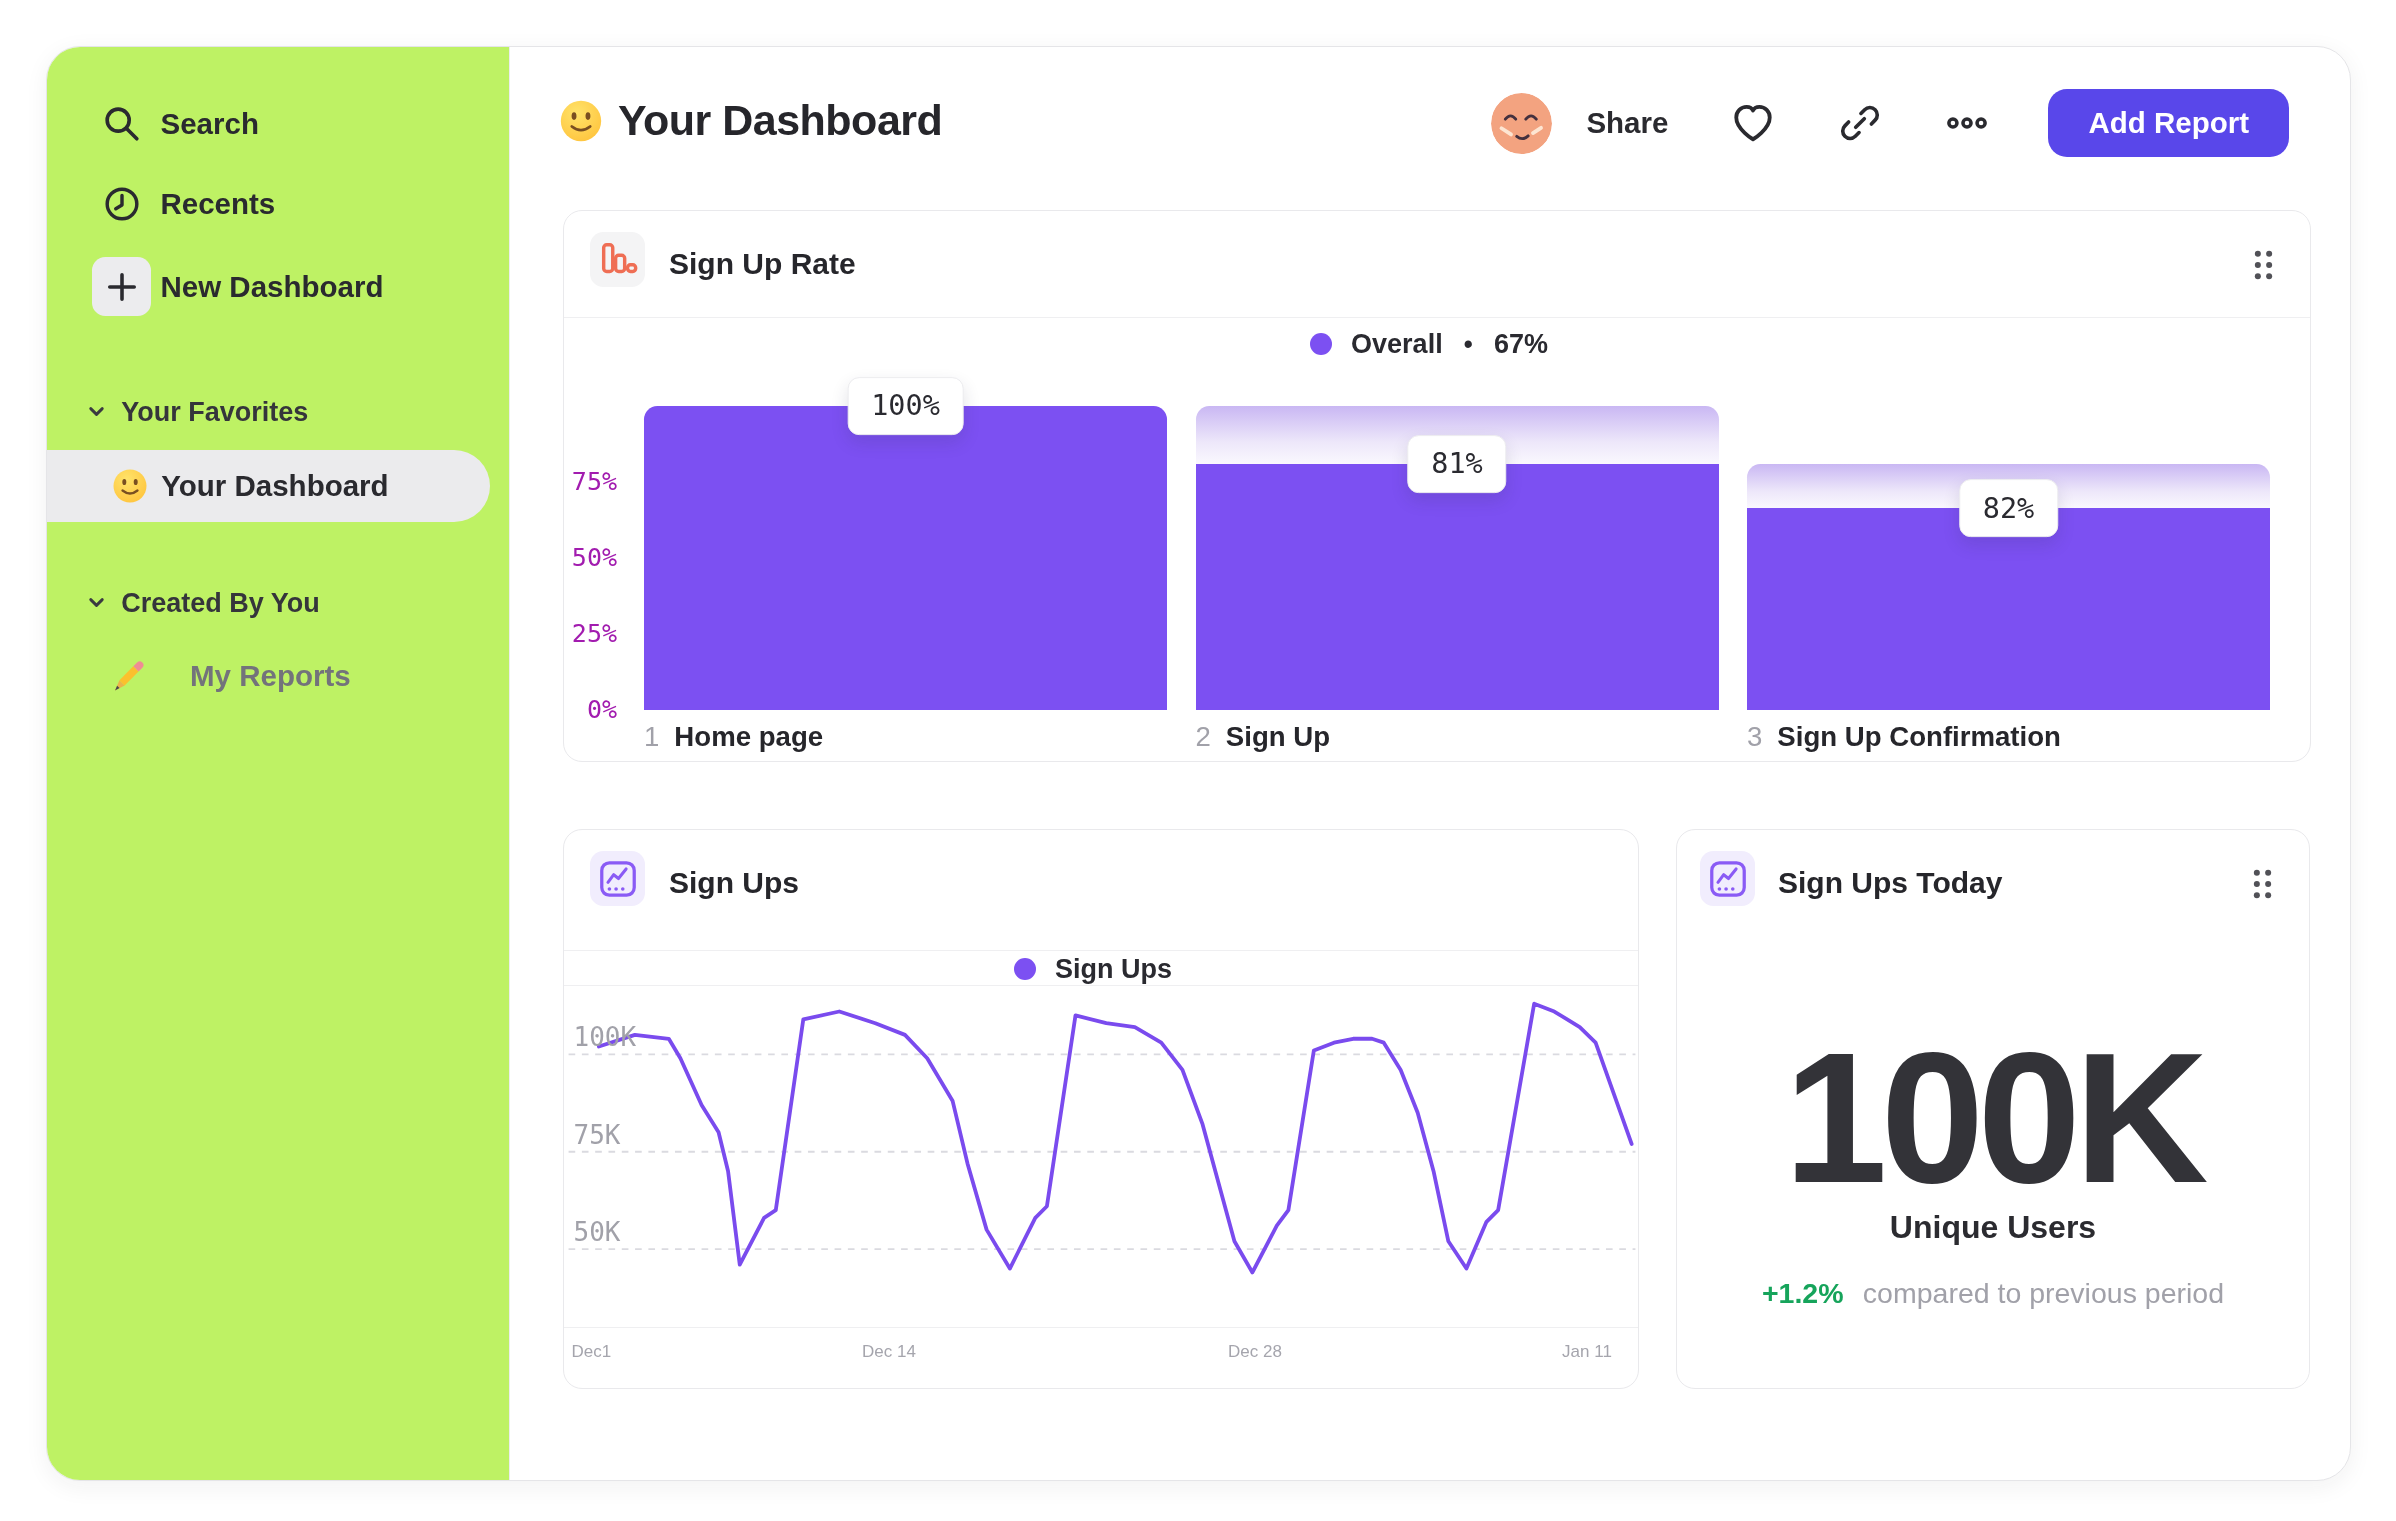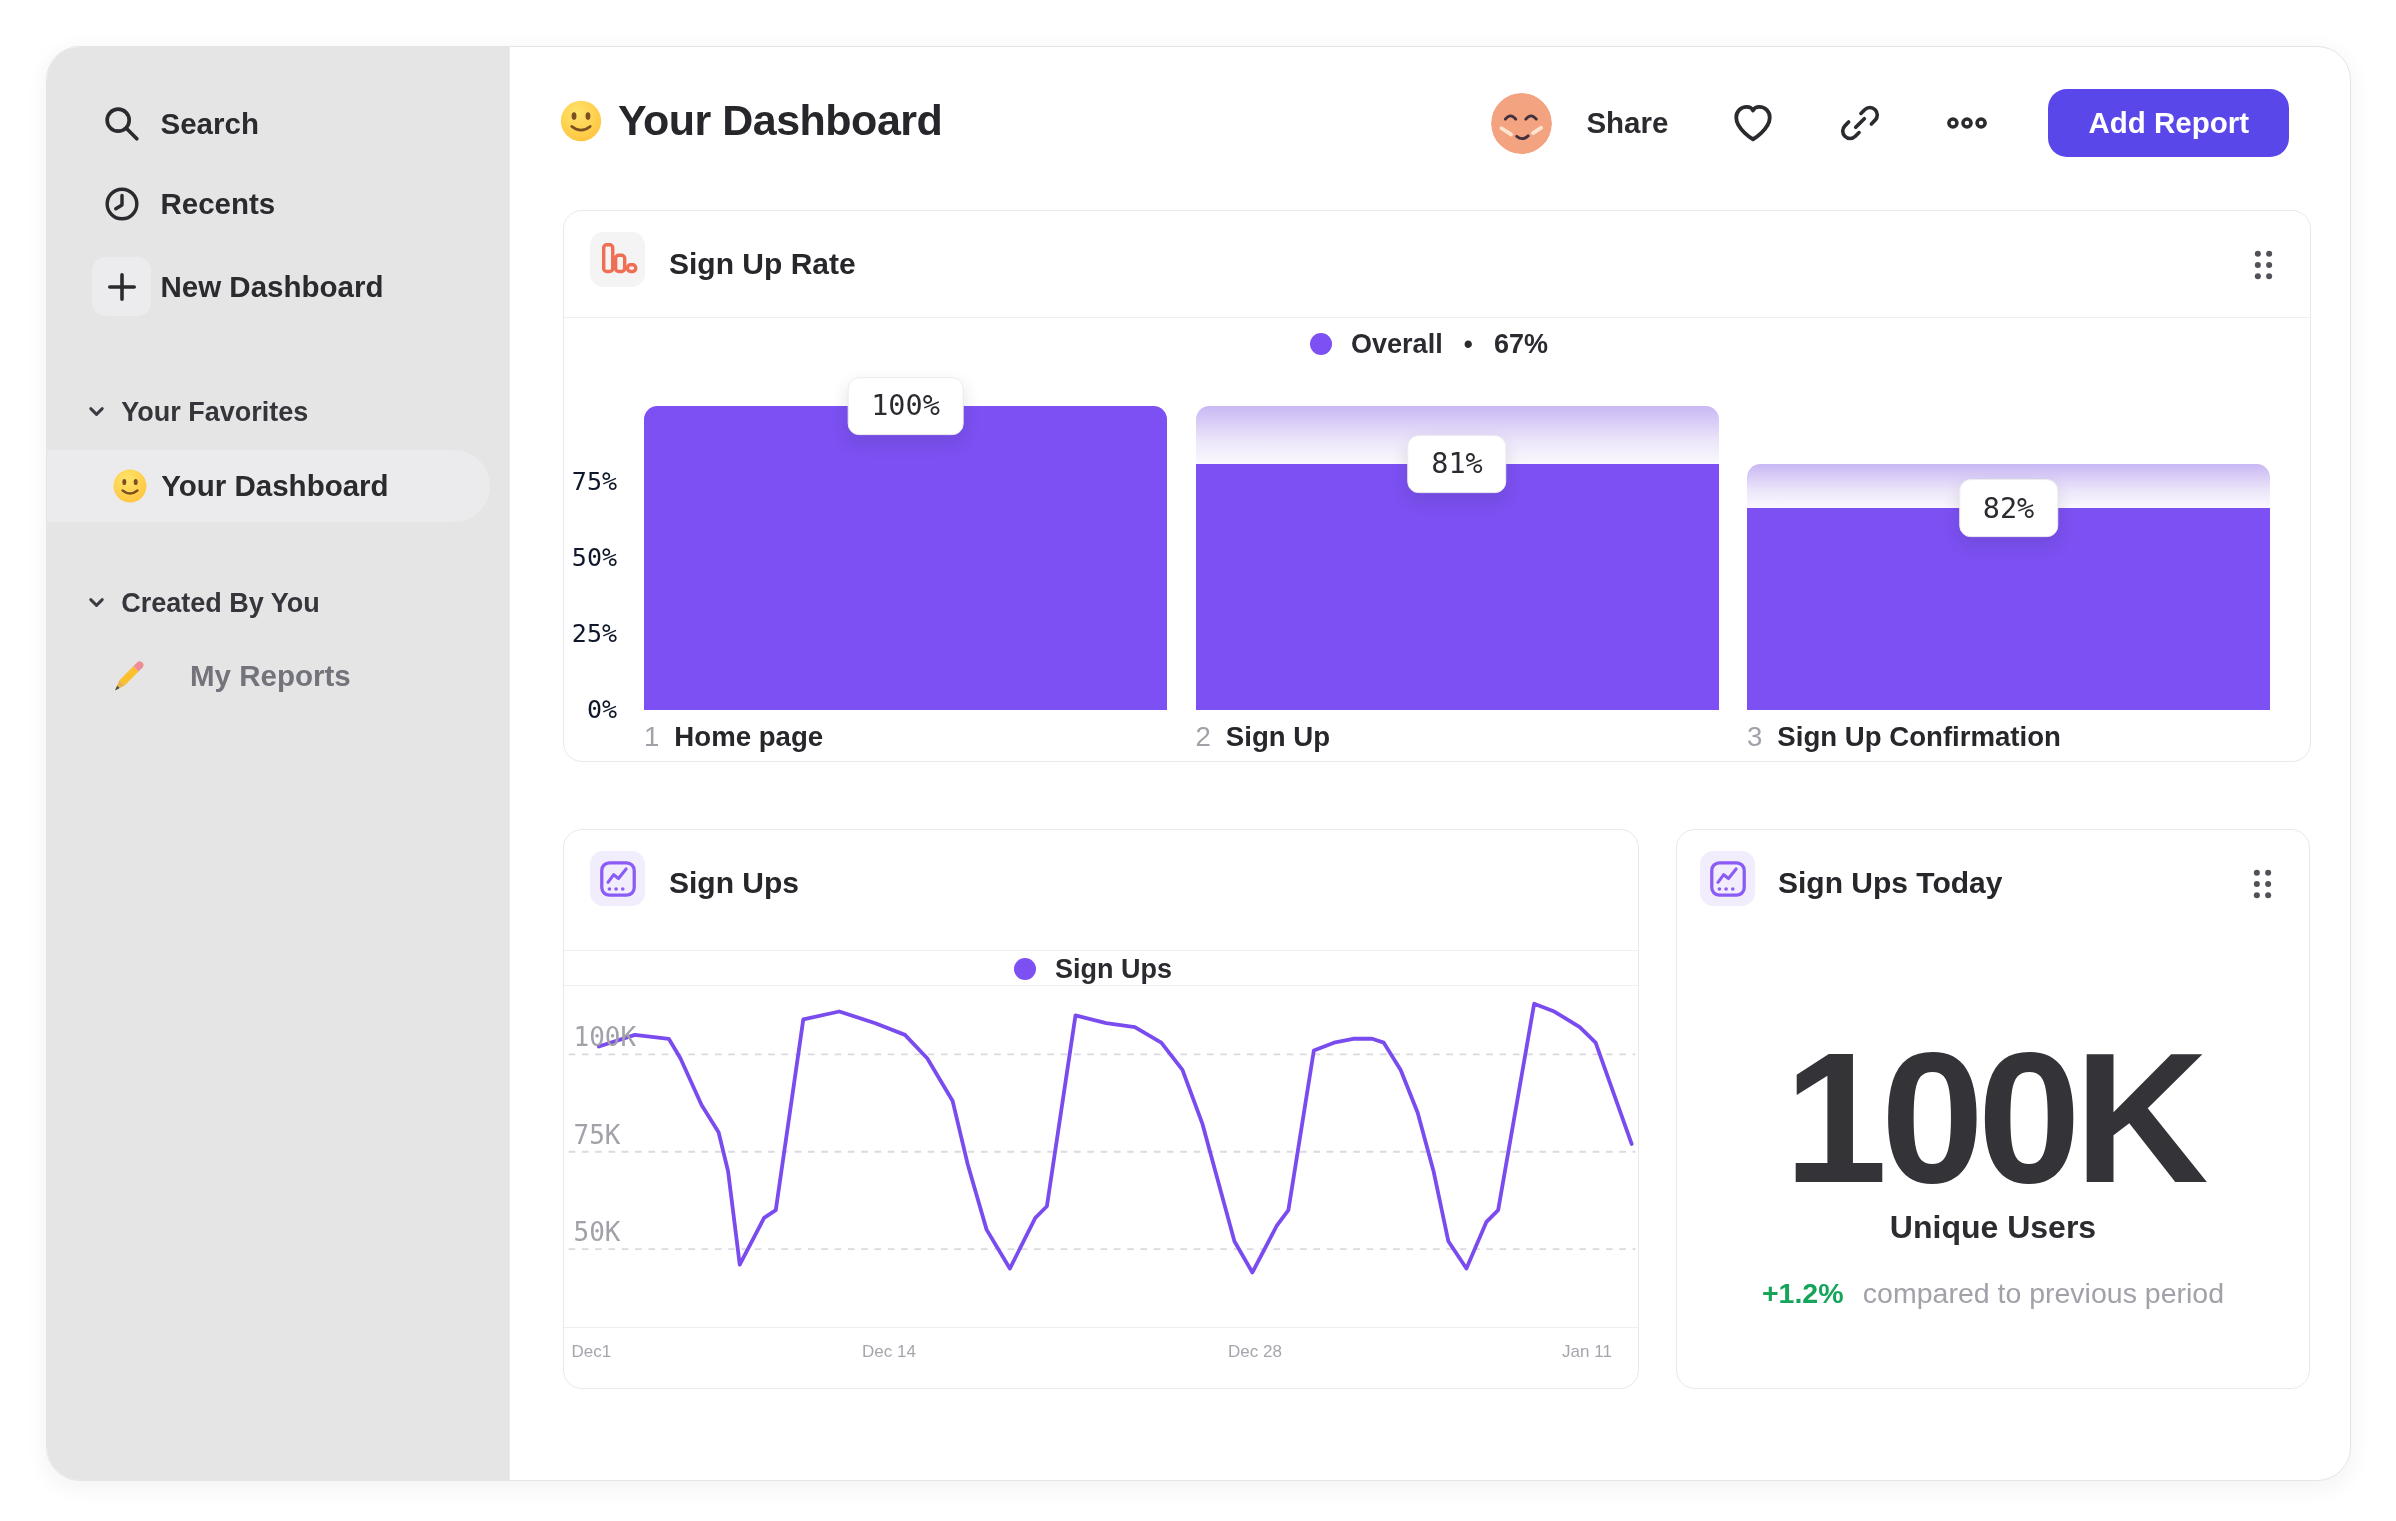--- a/index.html
+++ b/index.html
@@ -5,21 +5,21 @@
   * { margin:0; padding:0; box-sizing:border-box; }
   html,body { width:2397px; height:1522px; background:#ffffff; overflow:hidden;
     font-family:"Liberation Sans", sans-serif; color:#26262B; }
 
   .app { position:absolute; left:46px; top:46px; width:2305px; height:1435px;
     background:#ffffff; border:1.9px solid #E5E5E8; border-radius:34px;
     box-shadow:0 5.7px 23px rgba(30,30,40,.06); overflow:hidden; }
 
   
   .sidebar { position:absolute; left:0; top:0; width:463px; height:100%;
-    background:#e5e5e5; border-right:1.9px solid #ECECEE; }
+    background:#bef264; border-right:1.9px solid #ECECEE; }
   .side-item { position:absolute; display:flex; align-items:center; cursor:pointer; }
   .side-ic { width:59px; height:59px; display:flex; align-items:center; justify-content:center; flex:0 0 59px; }
   .side-label { font-size:29.5px; font-weight:600; color:#2A2A2F; margin-left:9.5px; }
   .plusbox { width:59px; height:59px; background:#ECECEE; border-radius:13.3px;
     display:flex; align-items:center; justify-content:center; }
   .section-head { position:absolute; display:flex; align-items:center; gap:13.3px; cursor:pointer; }
   .section-head .txt { font-size:27px; font-weight:700; color:#35353B; }
   .fav-pill { position:absolute; left:0; top:403px; width:443px; height:72px;
     background:#EBEBED; border-radius:0 36px 36px 0; display:flex; align-items:center; cursor:pointer; }
   .fav-pill .side-label { margin-left:13.3px; }
@@ -61,21 +61,21 @@
   .fsolid { position:absolute; left:0; right:0; bottom:0; background:#7C50F2; }
   .ffade { position:absolute; left:0; right:0;
     background:linear-gradient(180deg,#C9B7F3 0%, #EDE7FA 62%, #FAF8FE 100%);
     border-radius:13.3px 13.3px 0 0; }
   .rtop { border-radius:13.3px 13.3px 0 0; }
   .ftip { position:absolute; transform:translate(-50%,-50%); background:#fff;
     border:1.4px solid #ECECEF; border-radius:11.4px; padding:11.4px 23px;
     font-family:"DejaVu Sans Mono", monospace; font-size:28.5px; color:#2A2A30;
     box-shadow:0 7.6px 17px rgba(40,40,70,.14); white-space:nowrap; z-index:3; }
   #funnel-ylabels div { position:absolute; left:0; width:53px; text-align:right;
-    font-family:"DejaVu Sans Mono", monospace; font-size:25px; color:#0f172a; }
+    font-family:"DejaVu Sans Mono", monospace; font-size:25px; color:#a21caf; }
   #funnel-labels { position:absolute; left:80px; top:510px; width:1626px; display:flex; gap:28.5px; }
   .flab { flex:1 1 0; display:flex; align-items:center; gap:15px; font-size:27.6px; }
   .flab .num { color:#A1A1A9; font-weight:500; }
   .flab .nm  { color:#26262B; font-weight:700; }
 
   
   #line-card { left:516px; top:782px; width:1076px; height:560px; }
   #line-svg { position:absolute; left:0; top:155px; }
   .lyt { position:absolute; left:9.5px; width:114px; font-family:"DejaVu Sans Mono", monospace;
     font-size:26px; color:#A1A1A9; }

